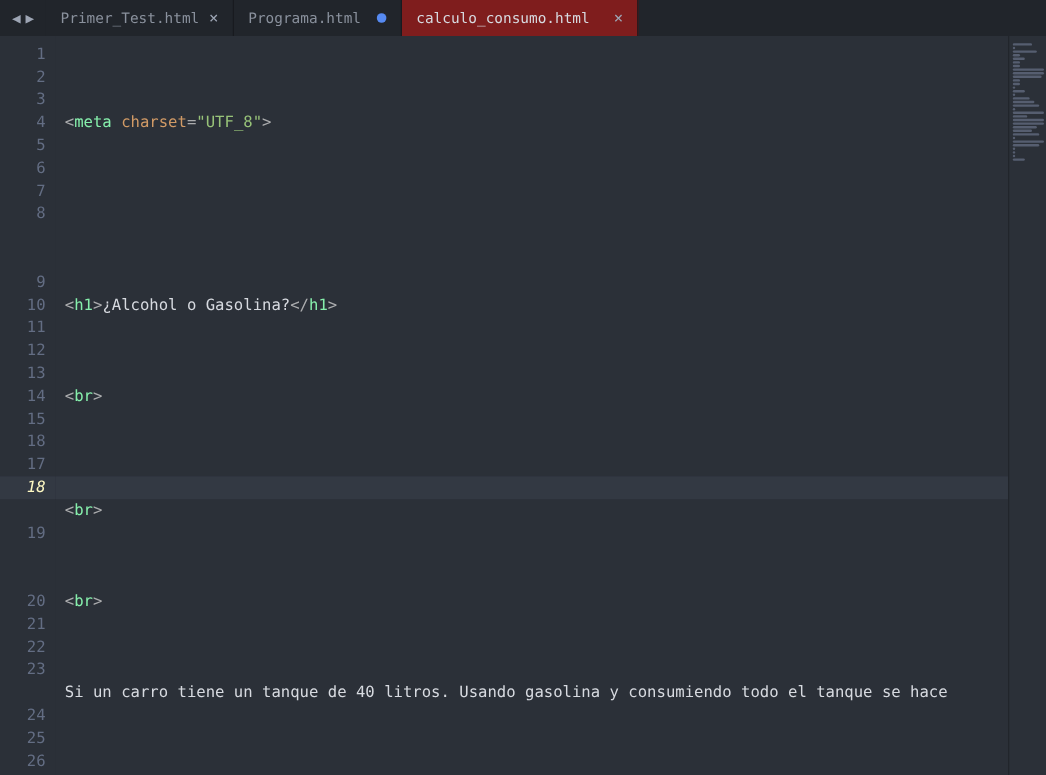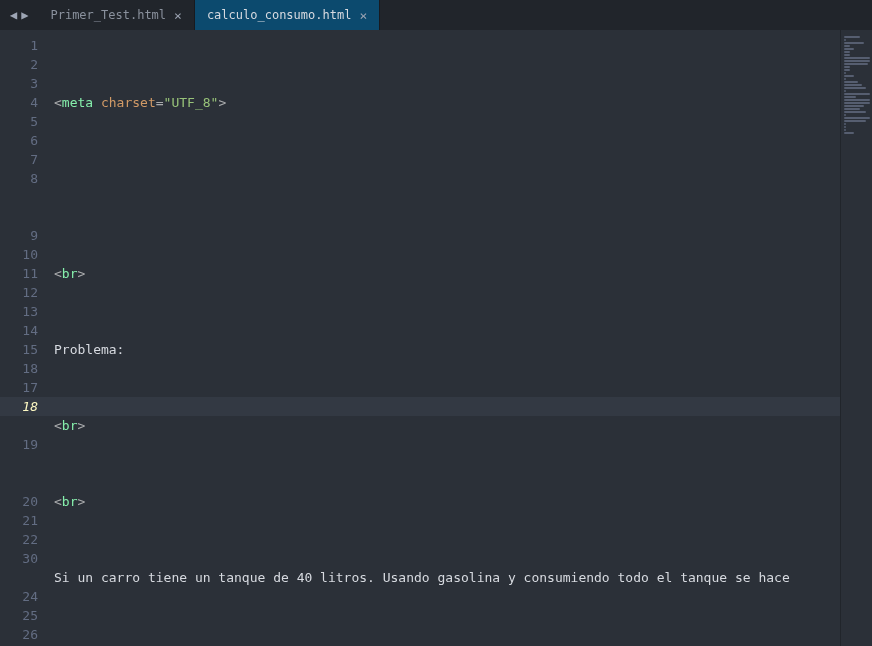--- a/index.html
+++ b/index.html
@@ -37,22 +37,23 @@
     align-items: center;
     padding: 0 12px;
     color: #8a919d;
     cursor: pointer;
     position: relative;
     min-width: 140px;
     border-right: 1px solid #181a1f;
     background: #21252b;
   }
   .tab.active {
-    background: #0c4a6e;
+    background: #7f1d1d;
     color: #d7dae0;
+    gap: 12px;
   }
   .tab-label { flex: 1; font-size: 12px; }
   .tab-dot {
     width: 8px; height: 8px; border-radius: 50%;
     background: #568af2; margin-left: 8px;
   }
   .tab-close {
     margin-left: 8px;
     font-size: 13px;
     color: #9da5b4;
@@ -122,20 +123,24 @@
 
 <div class="tabbar">
   <div class="nav-arrows">
     <span class="nav-arrow">◀</span>
     <span class="nav-arrow">▶</span>
   </div>
   <div class="tab">
     <span class="tab-label">Primer_Test.html</span>
     <span class="tab-close">×</span>
   </div>
+  <div class="tab">
+    <span class="tab-label">Programa.html</span>
+    <span class="tab-dot"></span>
+  </div>
   <div class="tab active">
     <span class="tab-label">calculo_consumo.html</span>
     <span class="tab-close">×</span>
   </div>
 </div>
 
 <div class="editor-wrap">
   <div class="gutter" id="gutter">
       <div>1</div>
       <div>2</div>
@@ -157,38 +162,38 @@
       <div>18</div>
       <div>17</div>
       <div class="hl">18</div>
       <div></div>
       <div>19</div>
       <div></div>
       <div></div>
       <div>20</div>
       <div>21</div>
       <div>22</div>
-      <div>30</div>
+      <div>23</div>
       <div></div>
       <div>24</div>
       <div>25</div>
       <div>26</div>
       <div>27</div>
     </div>
 
   <div class="code" id="code"><div class="hl-line" style="top: 367px;"></div>
     
     <div class="line nowrap"><span class="tok-punct">&lt;</span><span class="tok-tag">meta</span><span> </span><span class="tok-attr">charset</span><span class="tok-punct">=</span><span class="tok-string">"UTF_8"</span><span class="tok-punct">&gt;</span></div>
     
     <div class="line"></div>
     
+    <div class="line nowrap"><span class="tok-punct">&lt;</span><span class="tok-tag">h1</span><span class="tok-punct">&gt;</span><span class="tok-text">¿Alcohol o Gasolina?</span><span class="tok-punct">&lt;/</span><span class="tok-tag">h1</span><span class="tok-punct">&gt;</span></div>
     
     <div class="line nowrap"><span class="tok-punct">&lt;</span><span class="tok-tag">br</span><span class="tok-punct">&gt;</span></div>
     
-    <div class="line nowrap"><span class="tok-text">Problema:</span></div>
     
     <div class="line nowrap"><span class="tok-punct">&lt;</span><span class="tok-tag">br</span><span class="tok-punct">&gt;</span></div>
     
     <div class="line nowrap"><span class="tok-punct">&lt;</span><span class="tok-tag">br</span><span class="tok-punct">&gt;</span></div>
     
     <div class="line nowrap"><span class="tok-text">Si un carro tiene un tanque de 40 litros. Usando gasolina y consumiendo todo el tanque se hace </span></div>
     
     
     
     

